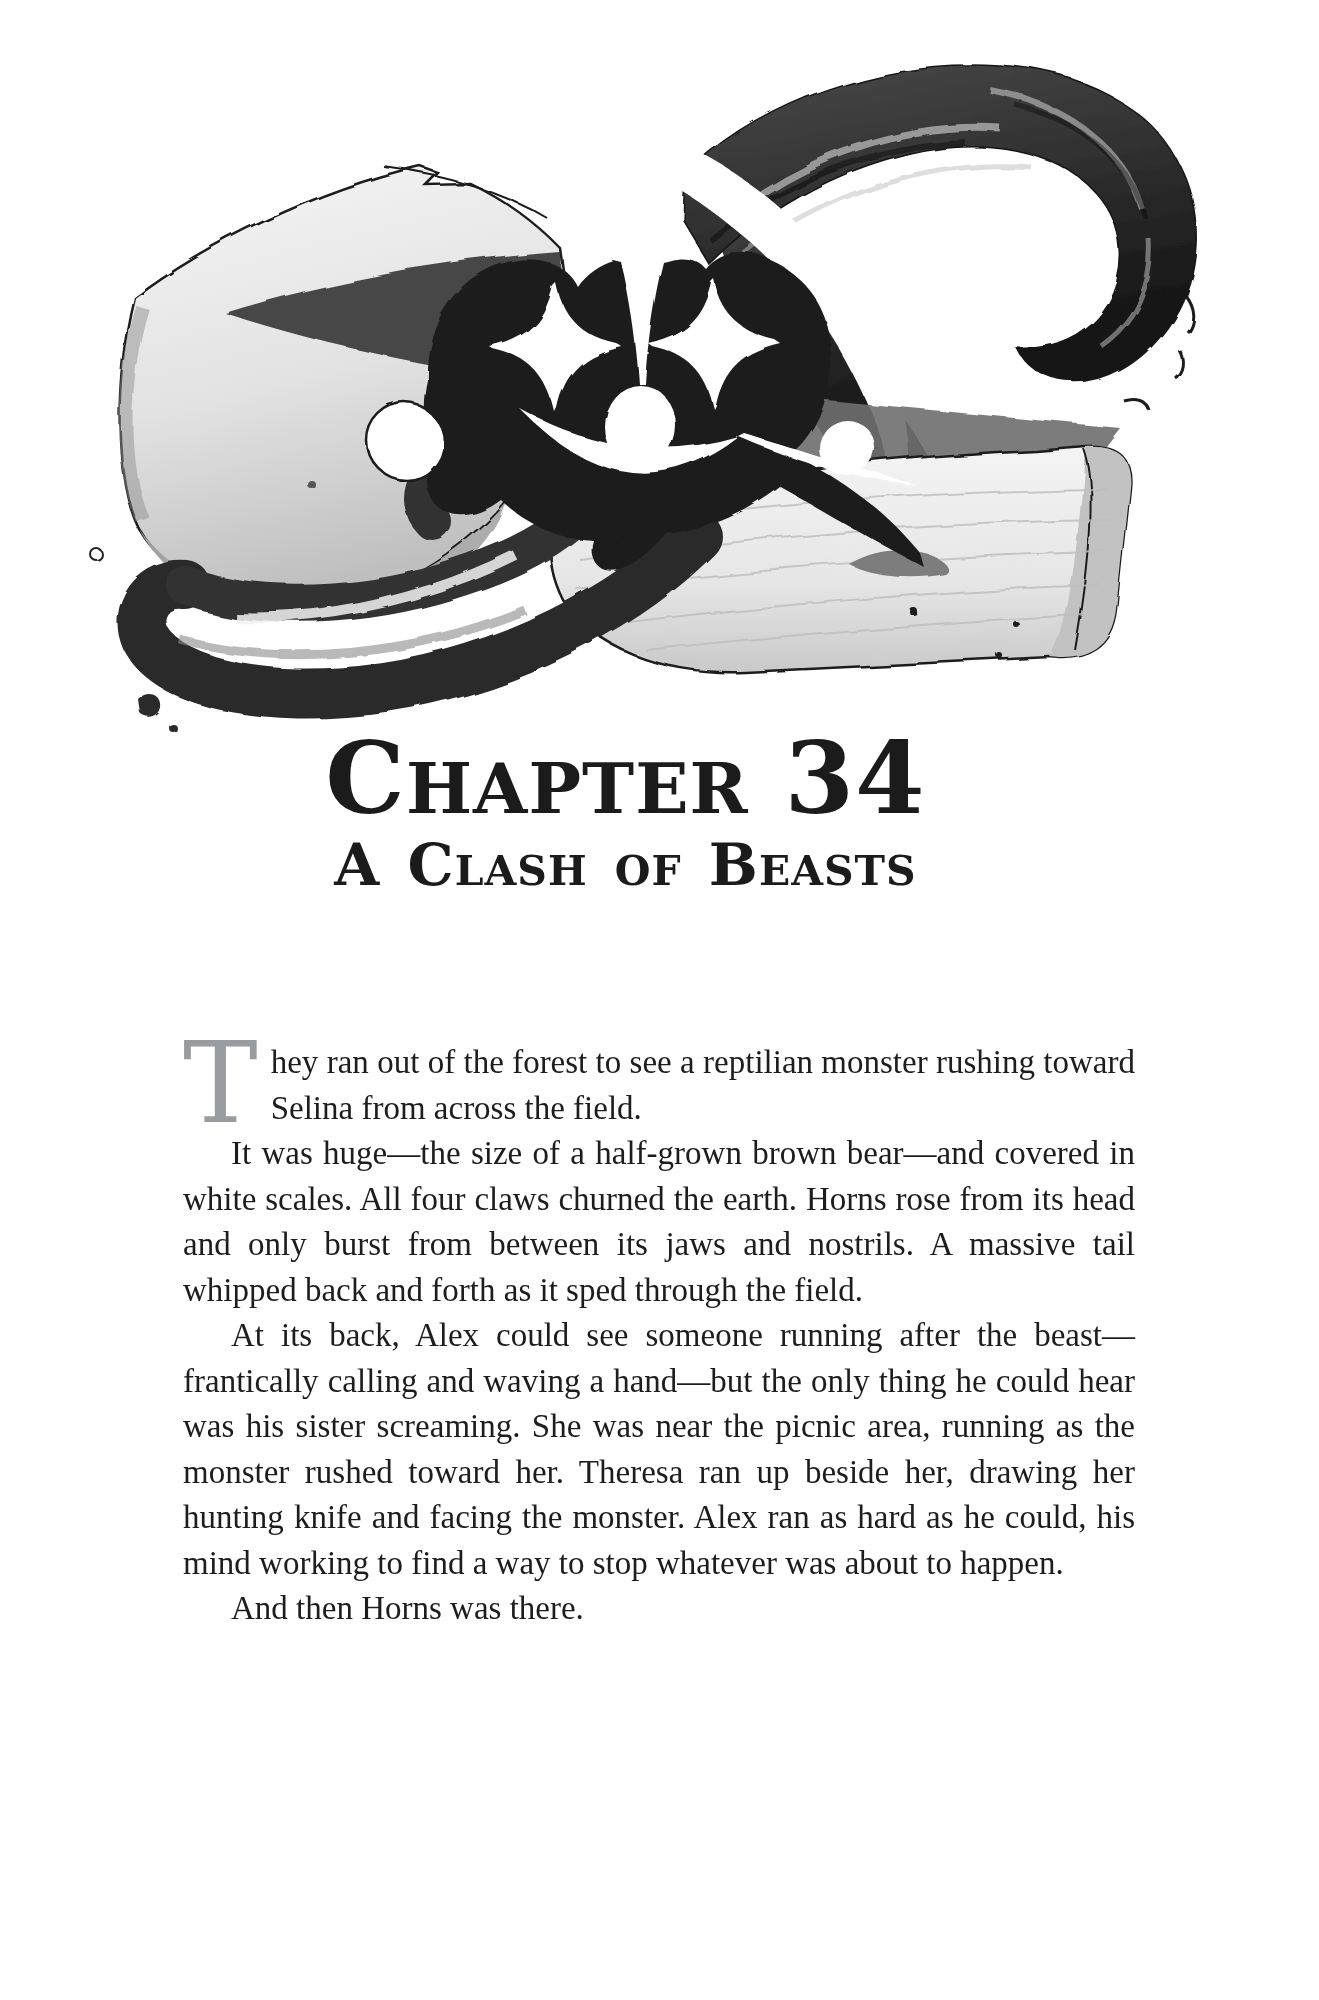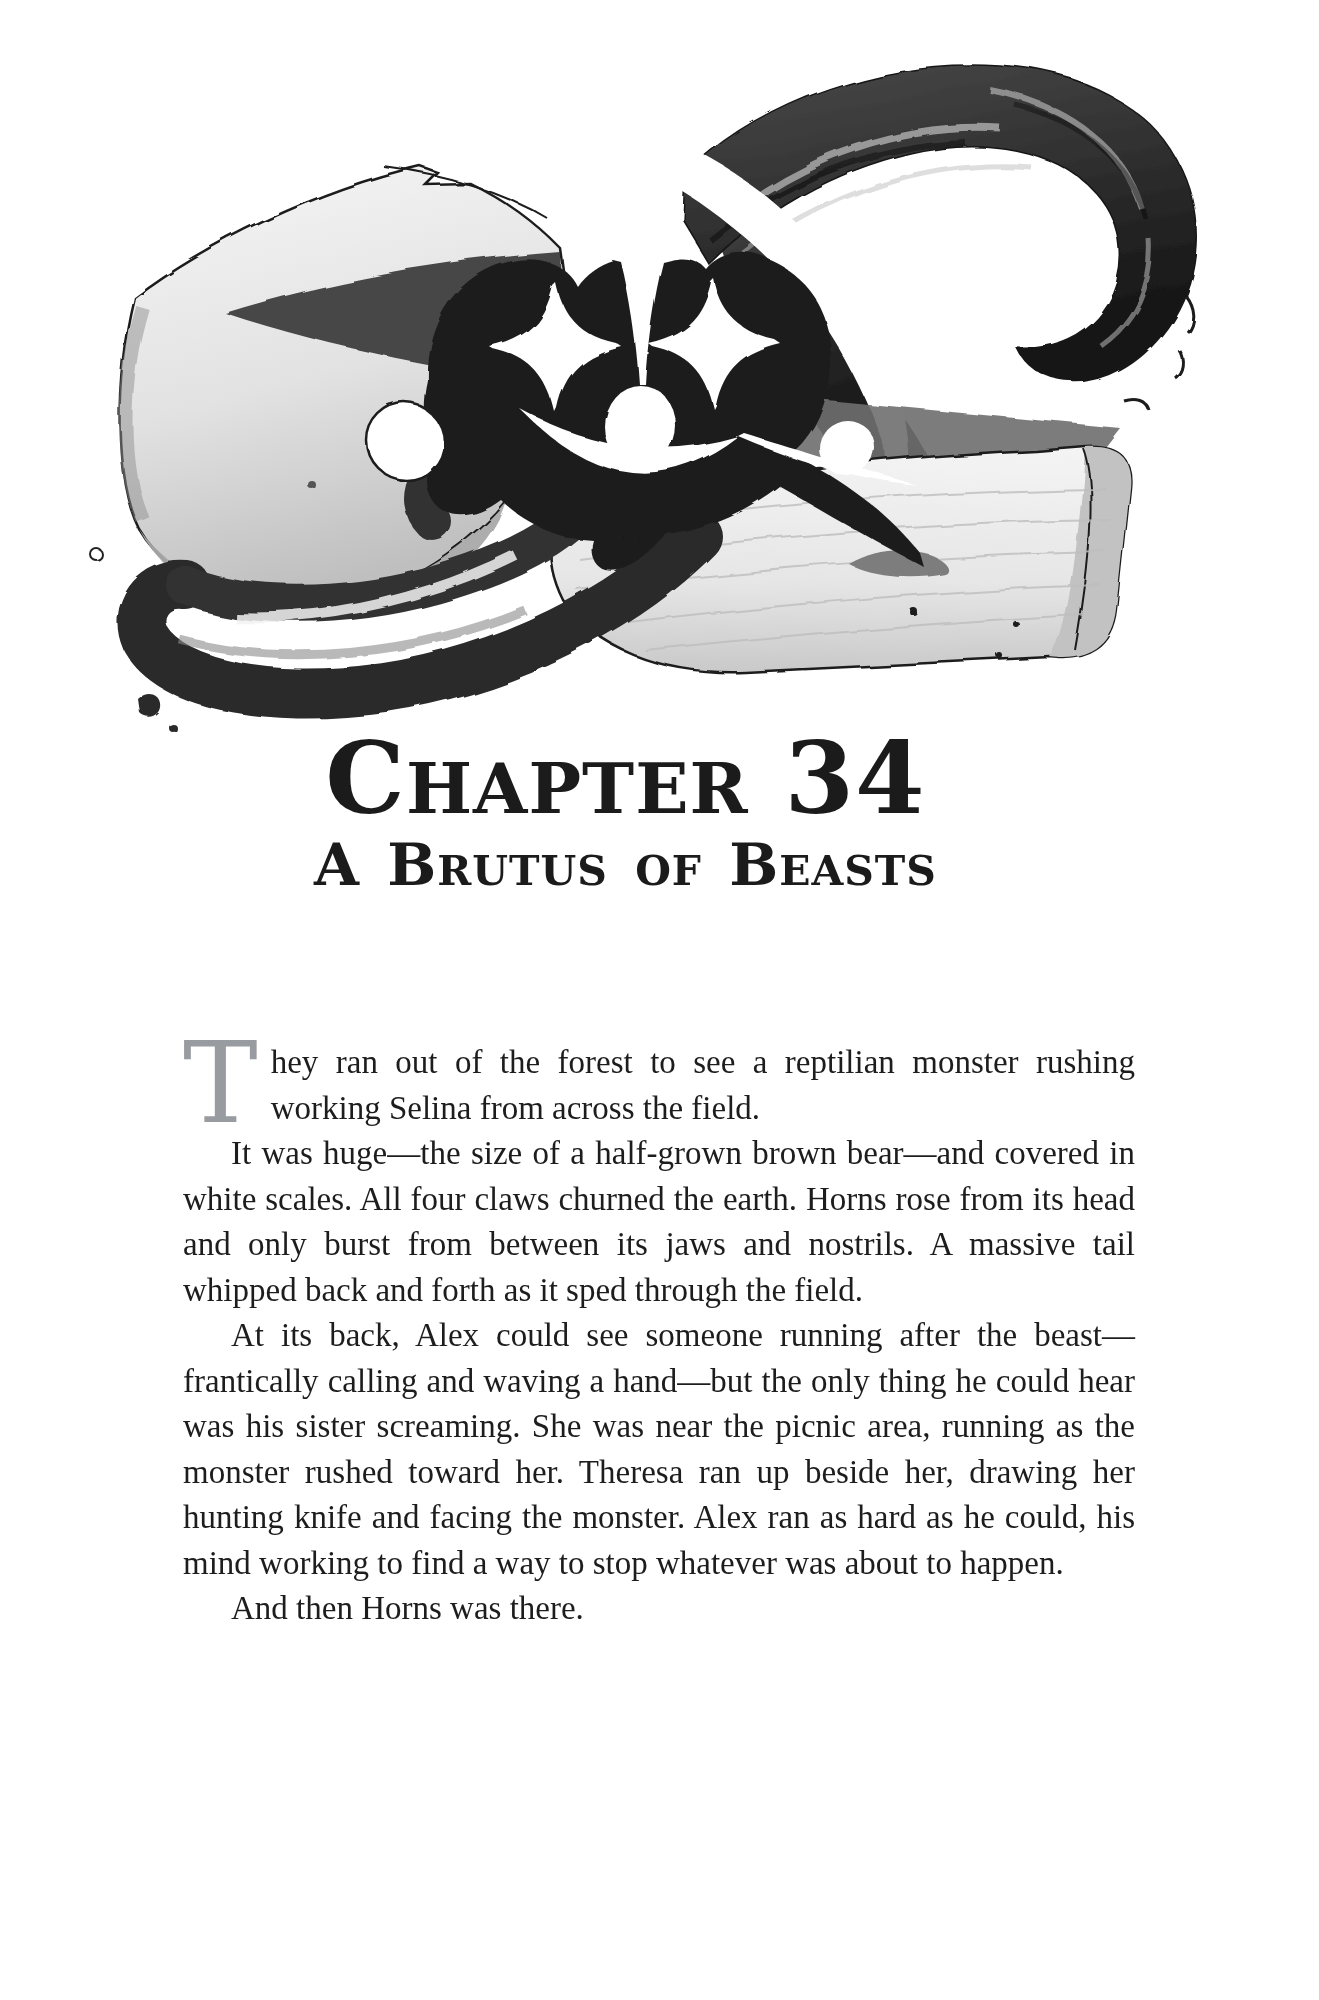--- a/index.html
+++ b/index.html
@@ -183,23 +183,23 @@
           <circle cx="541" cy="486" r="4" fill="#1a1a1a"></circle>
           <circle cx="557" cy="492" r="2.5" fill="#1a1a1a"></circle>
         </g>
 
       </g>
     </svg>
   </div>
 
   <div class="title-block">
     <h1 class="chapter-number">Chapter 34</h1>
-    <h2 class="chapter-subtitle">A Brutus of Beasts</h2>
+    <h2 class="chapter-subtitle">A Clash of Beasts</h2>
   </div>
 
   <div class="text-block">
-    <p class="para"><span class="dropcap">T</span><span>hey ran out of the forest to see a reptilian monster rushing working Selina from across the field.</span></p>
+    <p class="para"><span class="dropcap">T</span><span>hey ran out of the forest to see a reptilian monster rushing toward Selina from across the field.</span></p>
     <p class="para indent"><span>It was huge—the size of a half-grown brown bear—and covered in white scales. All four claws churned the earth. Horns rose from its head and only burst from between its jaws and nostrils. A massive tail whipped back and forth as it sped through the field.</span></p>
     <p class="para indent"><span>At its back, Alex could see someone running after the beast—frantically calling and waving a hand—but the only thing he could hear was his sister screaming. She was near the picnic area, running as the monster rushed toward her. Theresa ran up beside her, drawing her hunting knife and facing the monster. Alex ran as hard as he could, his mind working to find a way to stop whatever was about to happen.</span></p>
     <p class="para indent"><span>And then Horns was there.</span></p>
   </div>
 
 </div>
 
 </body></html>

